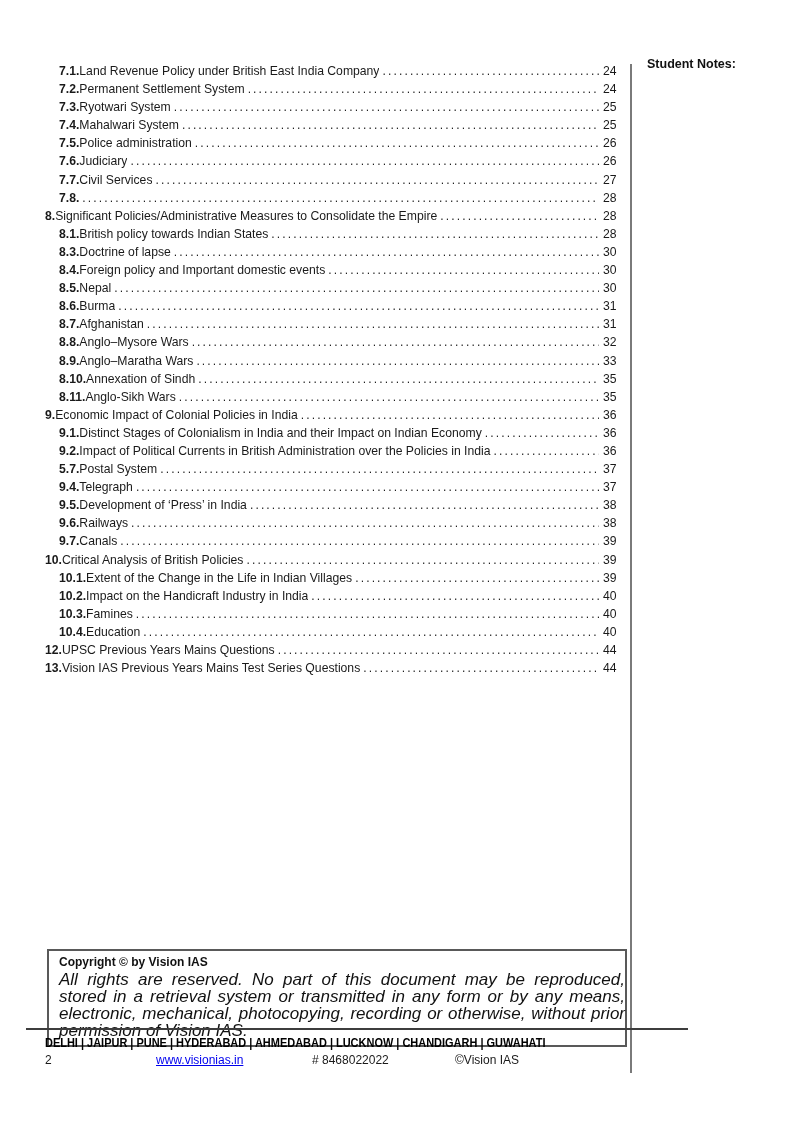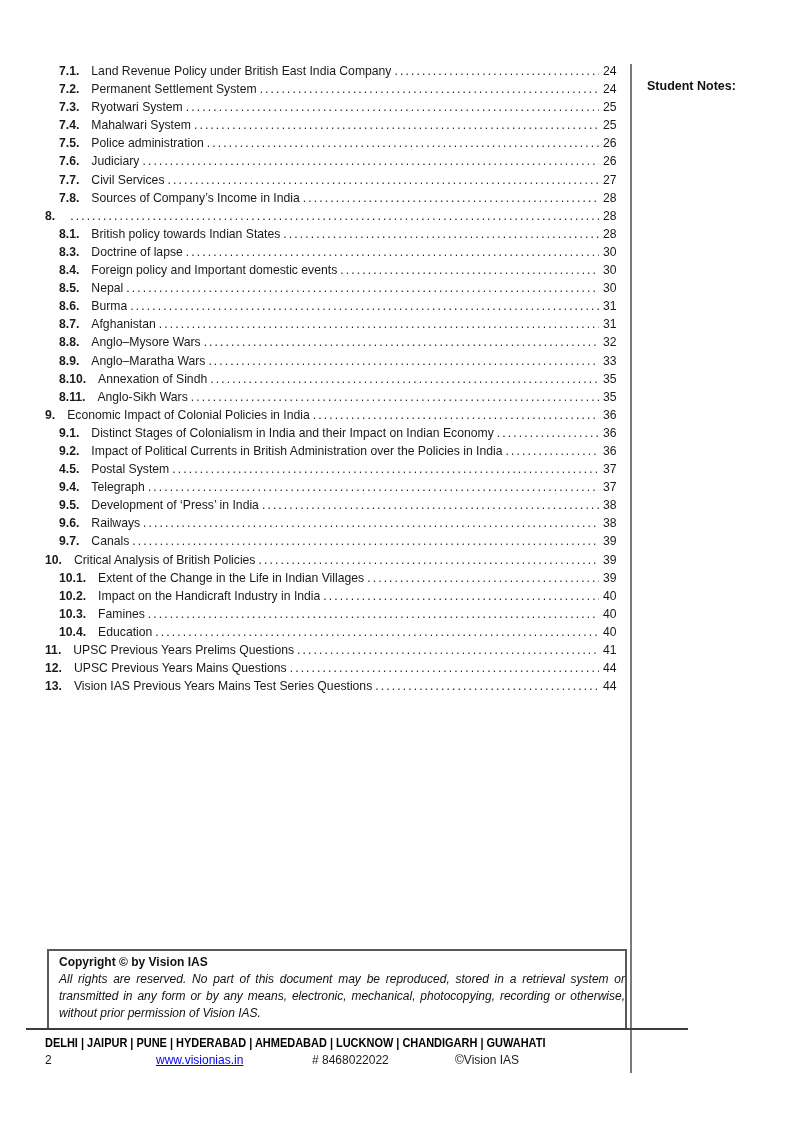--- a/index.html
+++ b/index.html
@@ -23,21 +23,21 @@
   .toc-row {
     display: flex;
     align-items: baseline;
     font-size: 12.2px;
     line-height: 18.1px;
     white-space: nowrap;
   }
   .toc-row.level-1 { padding-left: 14px; }
   .toc-num {
     font-weight: bold;
-    margin-right: 12px;
+    margin-right: 0;
     flex: 0 0 auto;
   }
   .toc-title { flex: 0 1 auto; overflow: hidden; text-align: center; }
   .toc-leader {
     flex: 1 1 0;
     min-width: 6px;
     overflow: hidden;
     margin: 0 4px 0 3px;
     white-space: nowrap;
   }
@@ -53,21 +53,21 @@
     position: absolute;
     left: 630px;
     top: 64px;
     width: 2px;
     height: 1009px;
     background: #7a7a7a;
   }
   .student-notes {
     position: absolute;
     left: 647px;
-    top: 79px;
+    top: 57px;
     font-size: 12.5px;
     font-weight: 600;
     color: #111111;
   }
 
   
   .copyright-box {
     position: absolute;
     left: 47px;
     top: 949px;
@@ -76,21 +76,21 @@
     background: #ffffff;
     padding: 3px 0 6px 10px;
   }
   .copyright-title {
     font-size: 12px;
     font-weight: bold;
     line-height: 17px;
     color: #111111;
   }
   .copyright-body {
-    font-size: 12px;
+    font-size: 17px;
     font-style: italic;
     line-height: 17px;
     text-align: justify;
     color: #111111;
   }
 
   
   .footer-rule {
     position: absolute;
     left: 26px;
@@ -178,27 +178,27 @@
 
   <div class="toc-row level-1">
     <span class="toc-num">7.7.</span>
     <span class="toc-title">Civil Services</span>
     <span class="toc-leader"></span>
     <span class="toc-page">27</span>
   </div>
 
   <div class="toc-row level-1">
     <span class="toc-num">7.8.</span>
-    <span class="toc-title">Sources of Company’s Income in India</span>
     <span class="toc-leader"></span>
     <span class="toc-page">28</span>
   </div>
 
   <div class="toc-row level-0">
     <span class="toc-num">8.</span>
+    <span class="toc-title">Significant Policies/Administrative Measures to Consolidate the Empire</span>
     <span class="toc-leader"></span>
     <span class="toc-page">28</span>
   </div>
 
   <div class="toc-row level-1">
     <span class="toc-num">8.1.</span>
     <span class="toc-title">British policy towards Indian States</span>
     <span class="toc-leader"></span>
     <span class="toc-page">28</span>
   </div>
@@ -282,21 +282,21 @@
   </div>
 
   <div class="toc-row level-1">
     <span class="toc-num">9.2.</span>
     <span class="toc-title">Impact of Political Currents in British Administration over the Policies in India</span>
     <span class="toc-leader"></span>
     <span class="toc-page">36</span>
   </div>
 
   <div class="toc-row level-1">
-    <span class="toc-num">4.5.</span>
+    <span class="toc-num">5.7.</span>
     <span class="toc-title">Postal System</span>
     <span class="toc-leader"></span>
     <span class="toc-page">37</span>
   </div>
 
   <div class="toc-row level-1">
     <span class="toc-num">9.4.</span>
     <span class="toc-title">Telegraph</span>
     <span class="toc-leader"></span>
     <span class="toc-page">37</span>
@@ -351,26 +351,20 @@
     <span class="toc-page">40</span>
   </div>
 
   <div class="toc-row level-1">
     <span class="toc-num">10.4.</span>
     <span class="toc-title">Education</span>
     <span class="toc-leader"></span>
     <span class="toc-page">40</span>
   </div>
 
-  <div class="toc-row level-0">
-    <span class="toc-num">11.</span>
-    <span class="toc-title">UPSC Previous Years Prelims Questions</span>
-    <span class="toc-leader"></span>
-    <span class="toc-page">41</span>
-  </div>
 
   <div class="toc-row level-0">
     <span class="toc-num">12.</span>
     <span class="toc-title">UPSC Previous Years Mains Questions</span>
     <span class="toc-leader"></span>
     <span class="toc-page">44</span>
   </div>
 
   <div class="toc-row level-0">
     <span class="toc-num">13.</span>

